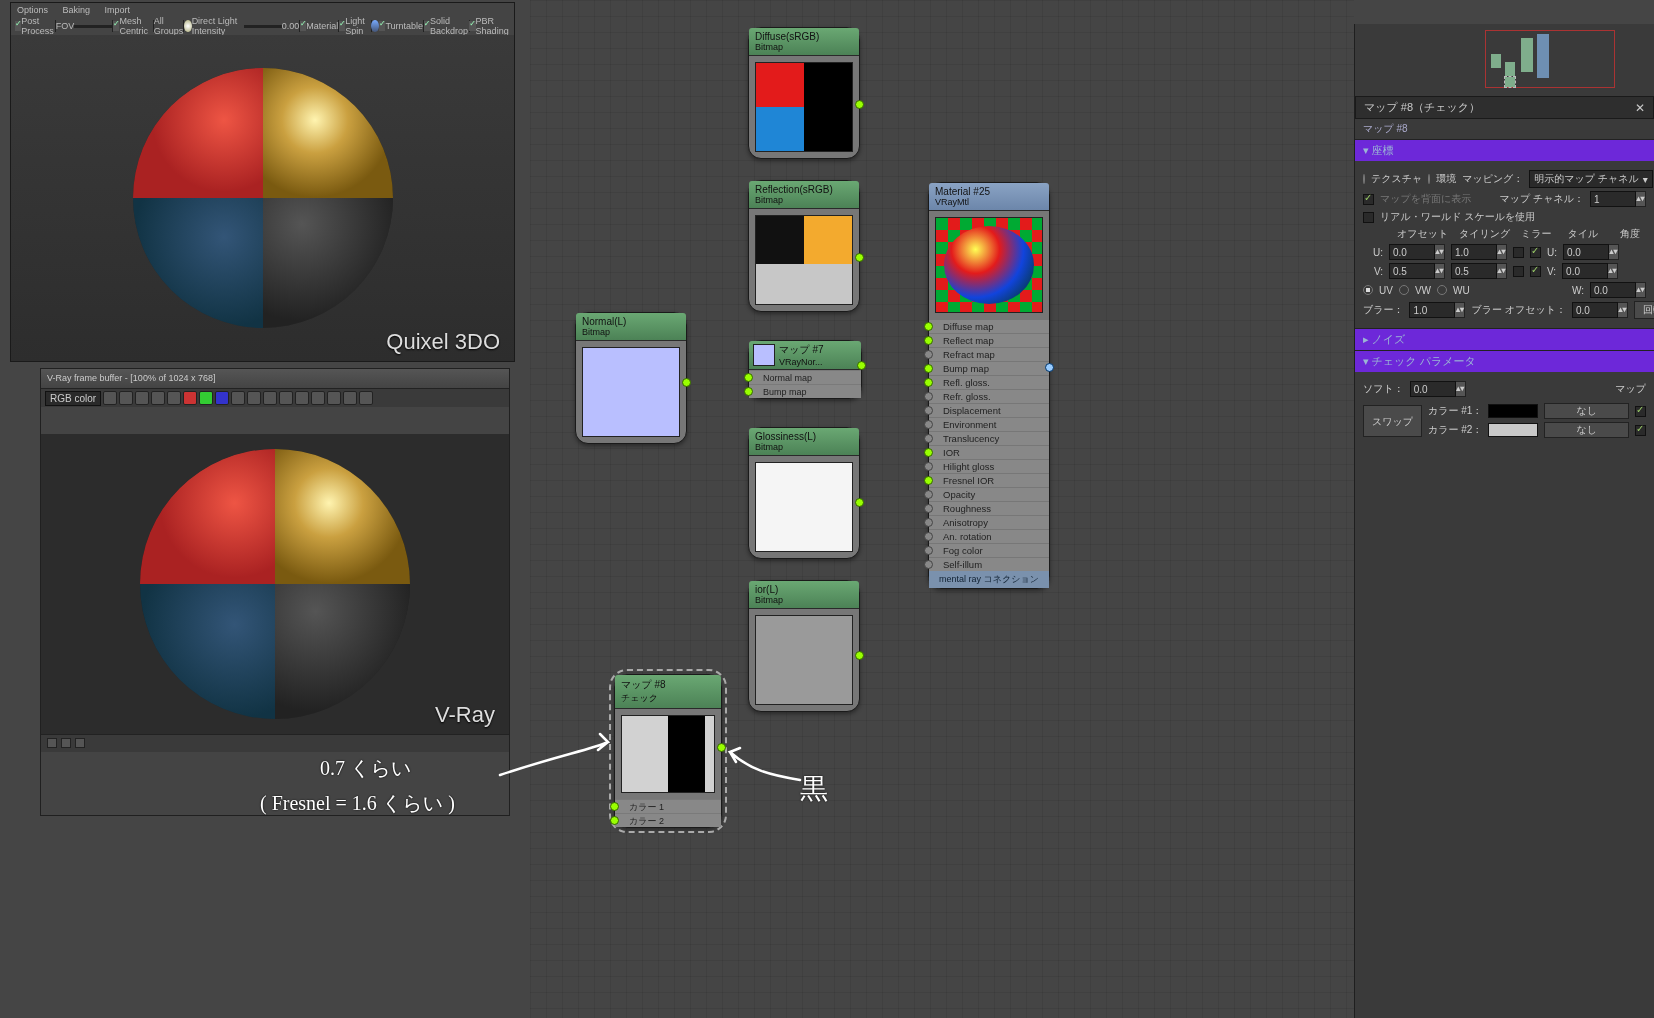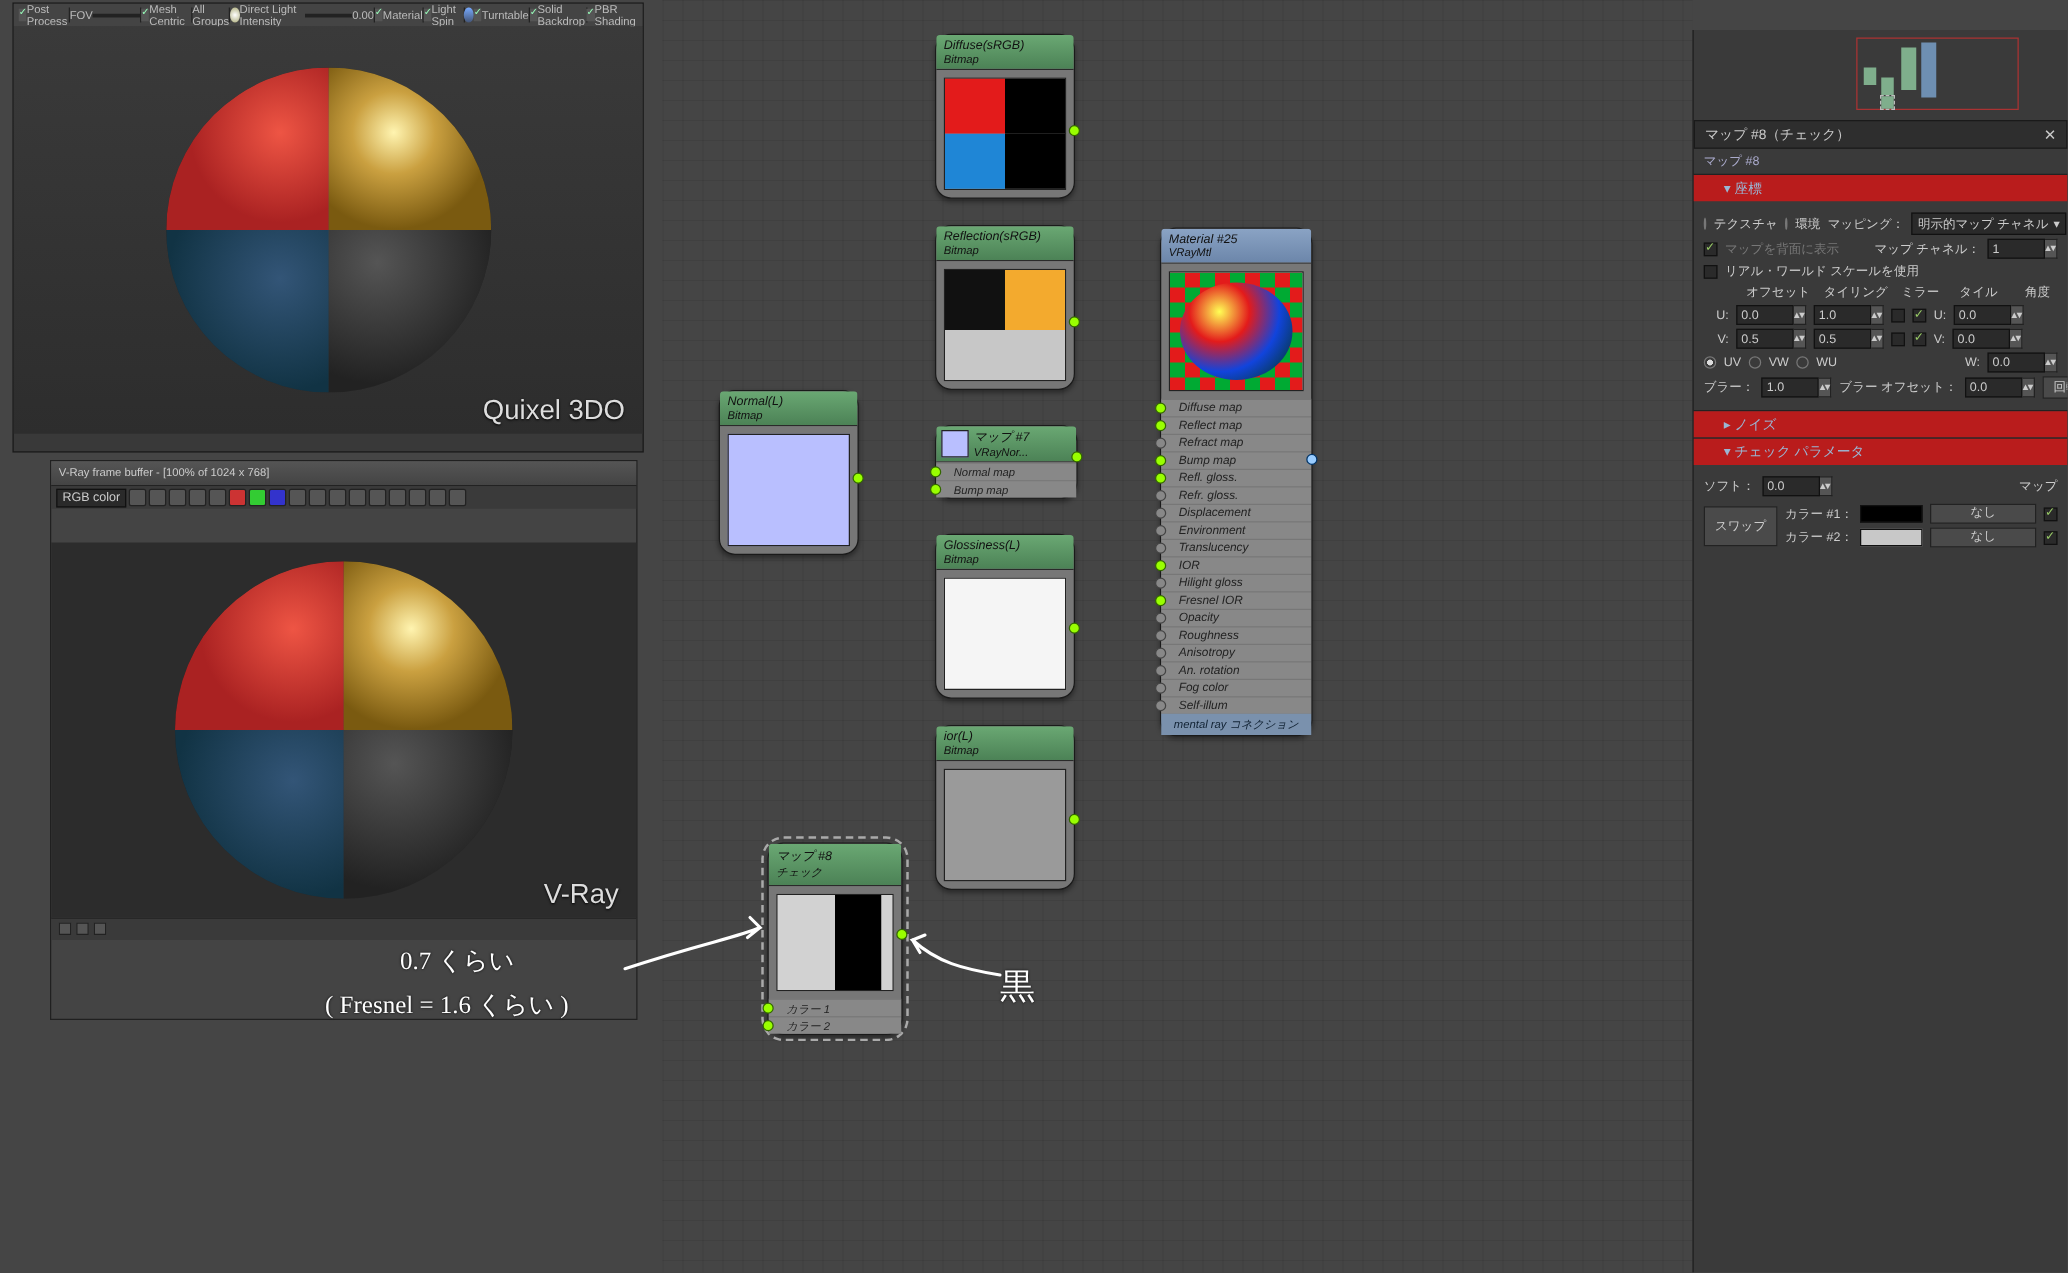--- a/index.html
+++ b/index.html
@@ -30,21 +30,21 @@
 .v-tool i { width:14px; height:14px; background:#555; border:1px solid #222; border-radius:2px; }
 .v-view { height:300px; background:#2c2c2c; position:relative;margin-top:27px; }
 .v-status { height:18px; background:#3a3a3a; border-top:1px solid #222; font-size:8px; padding:3px 6px; color:#999; }
 
 
 .canvas { position:absolute; left:530px; top:0; right:300px; bottom:0; background:#454545;
   background-image:linear-gradient(rgba(0,0,0,.08) 1px,transparent 1px),linear-gradient(90deg,rgba(0,0,0,.08) 1px,transparent 1px);
   background-size:16px 16px; }
 .wires { position:absolute; inset:0; pointer-events:none; }
 
-.node { position:absolute; background:#777; border:1px solid #1a1a1a; border-radius:13px; box-shadow:0 2px 4px rgba(0,0,0,.4);font-style:italic; }
+.node { position:absolute; background:#777; border:1px solid #1a1a1a; border-radius:13px; box-shadow:0 2px 4px rgba(0,0,0,.4); }
 .node .hdr { background:linear-gradient(#6aa873,#4c8256); padding:3px 6px; font-size:10px; color:#111; border-bottom:1px solid #2a2a2a; border-radius:3px 3px 0 0; }
 .node .hdr .sub { display:block; font-size:9px; }
 .node.blue .hdr { background:linear-gradient(#8aa3c4,#6c86aa); }
 .node .thumb { margin:6px; background:#aaa; border:1px solid #222; }
 .dot { width:9px; height:9px; background:#9f0; border-radius:50%; position:absolute; border:1px solid #360; }
 .dot.in { left:-5px; }
 .dot.out { right:-5px; }
 .sel { outline:2px dashed #aaa; outline-offset:3px; }
 
 .vmtl-body { background:#888; font-size:9.5px; color:#222; }
@@ -59,39 +59,44 @@
 .hand { position:absolute; color:#fff; font-family:"Comic Sans MS","Segoe Script",cursive; font-size:20px; text-shadow:0 0 2px #000; pointer-events:none; }
 
 
 .panel { position:absolute; right:0; top:0; width:300px; bottom:0; background:#3a3a3a; border-left:1px solid #1f1f1f;margin-top:24px; }
 .navmap { height:72px; padding:6px; position:relative; }
 .navmap .box { position:absolute; left:130px; top:6px; width:130px; height:58px; border:1px solid #a33; }
 .navmap .chip { position:absolute; width:12px; height:20px; }
 .panel .bar { background:#2e2e2e; border:1px solid #1a1a1a; padding:3px 8px; font-size:11px; display:flex; align-items:center; justify-content:space-between; }
 .panel .crumb { padding:3px 8px; font-size:10px; color:#aac; }
 .panel .sect { border-top:1px solid #222; }
-.panel .sect .h { background:#b91c1c; padding:3px 24px; font-size:11px; color:#9ab6d4; }
+.panel .sect .h { background:#6d28d9; padding:3px 8px; font-size:11px; color:#9ab6d4; }
 .panel .sect .body { padding:6px 8px; font-size:10px; color:#ccc; }
 .row { display:flex; align-items:center; gap:6px; margin:3px 0; white-space:nowrap; }
 .spin { display:inline-flex; align-items:center; }
 .spin input { width:46px; height:16px; background:#2a2a2a; border:1px solid #111; color:#ccc; font-size:10px; padding:0 3px; }
 .spin b { width:10px; height:16px; background:#555; border:1px solid #222; border-left:none; font-size:8px; text-align:center; line-height:14px; color:#ccc; }
 .chk { width:11px; height:11px; background:#2a2a2a; border:1px solid #111; display:inline-block; position:relative; }
 .chk.on::after { content:"✓"; position:absolute; top:-3px; left:0; color:#9c6; font-size:10px; }
 .radio { width:10px; height:10px; border-radius:50%; border:1px solid #777; display:inline-block; }
 .radio.on { background:radial-gradient(circle,#ddd 40%,transparent 45%); }
 .swatch { width:50px; height:14px; border:1px solid #111; }
 .btn { background:#4a4a4a; border:1px solid #222; padding:1px 8px; color:#ccc; font-size:10px; }
 .wide { flex:1; background:#4a4a4a; border:1px solid #222; height:16px; text-align:center; font-size:10px; line-height:14px; color:#ccc; }
 .dd { background:#2a2a2a; border:1px solid #111; padding:1px 4px; font-size:10px; color:#ccc; display:inline-flex; align-items:center; gap:4px; }
 </style>
 </head>
 <body>
 
 <div class="q-win">
+  <div class="q-menubar">
+    <span>Options</span>
+    <span>Baking</span>
+    <span>Import</span>
+  </div>
   <div class="q-tool">
     <span class="cb"></span>
     <span>Post Process</span>
     <span class="sep"></span>
     <span>FOV</span>
     <span class="q-slider"></span>
     <span class="sep"></span>
     <span class="cb"></span>
     <span>Mesh Centric</span>
     <span class="sep"></span>

